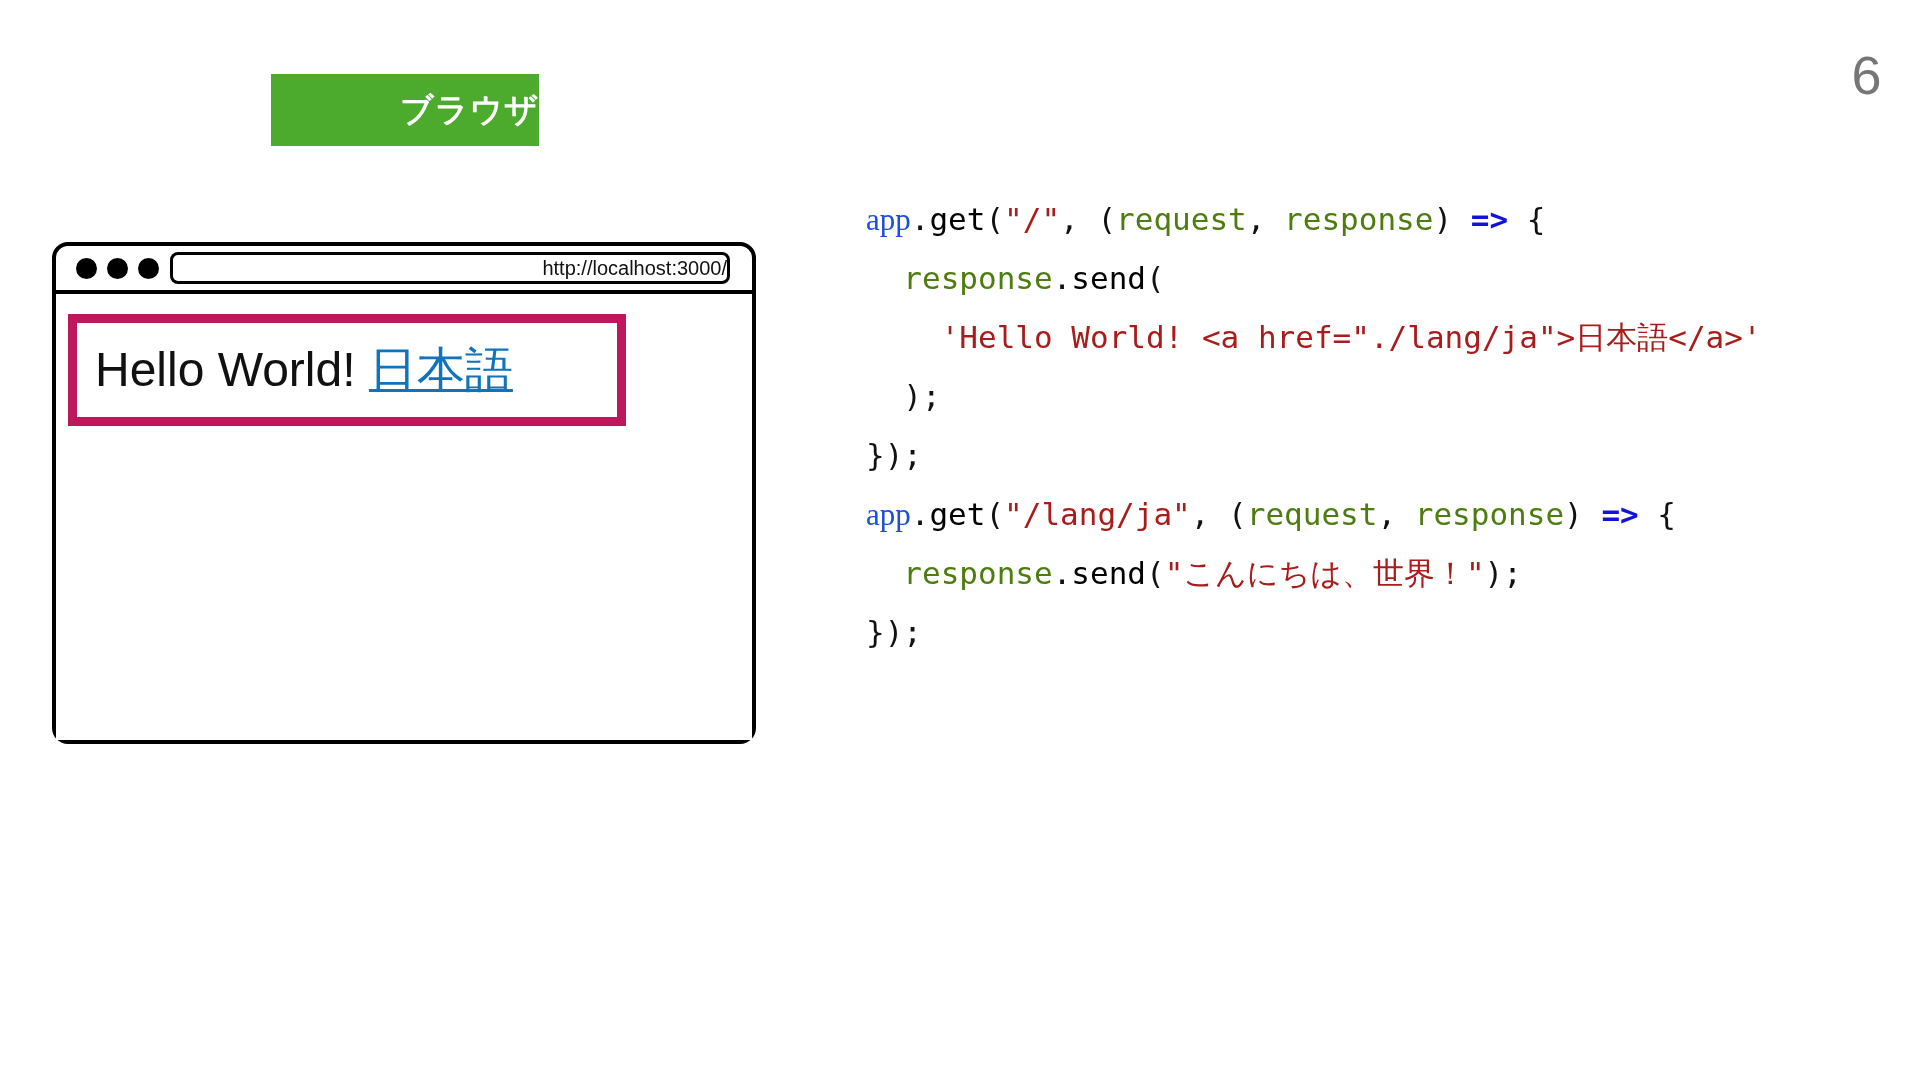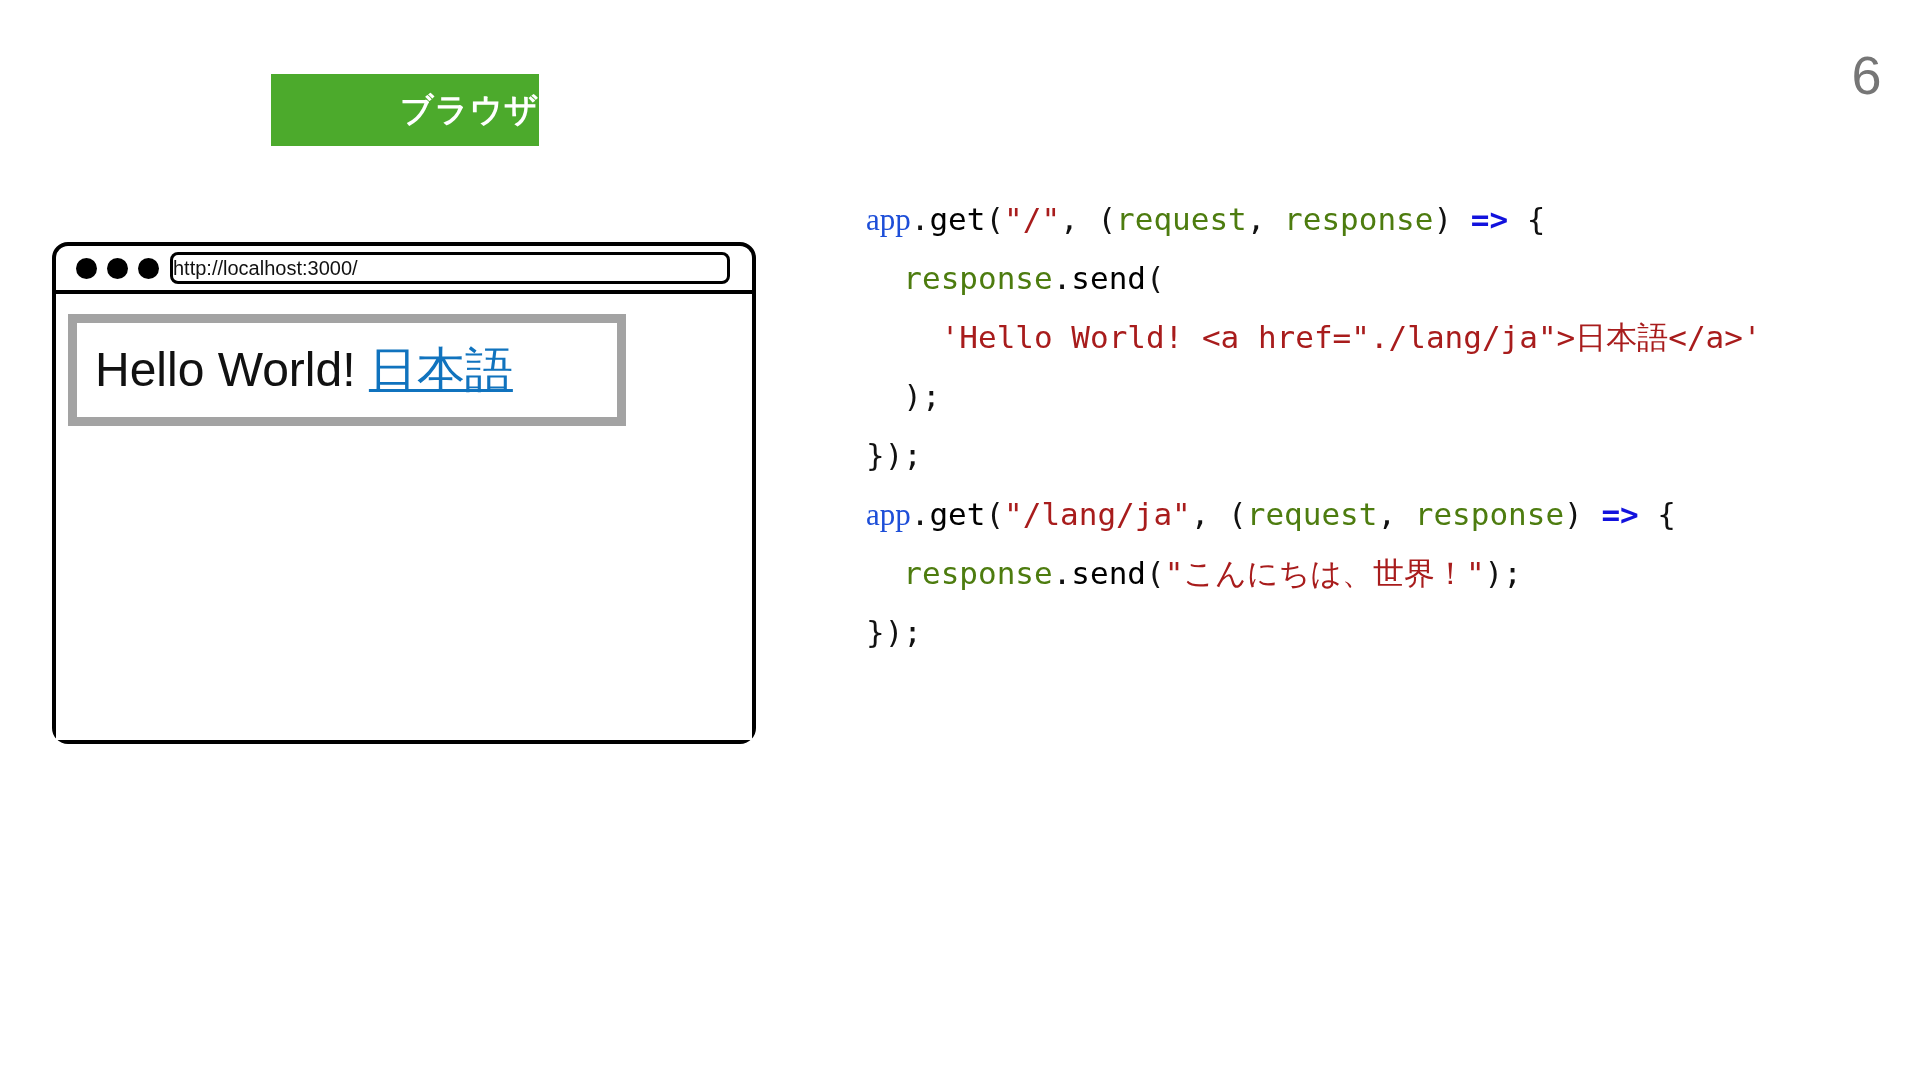--- a/index.html
+++ b/index.html
@@ -96,21 +96,21 @@
     display: block;
   }
   .urlbar {
     margin-left: 11px;
     flex: 1;
     height: 32px;
     border: 3px solid #000000;
     border-radius: 8px;
     display: flex;
     align-items: center;
-    justify-content: flex-start;
+    justify-content: flex-end;
     box-sizing: border-box;
     margin-right: 8px;
     background: #ffffff;
   }
   .urlbar-text {
     font-size: 20px;
     color: #111111;
     line-height: 1;
     font-family: "Liberation Sans", "DejaVu Sans", sans-serif;
   }
@@ -120,21 +120,21 @@
     background: #ffffff;
   }
 
   
   .highlight-box {
     position: absolute;
     left: 12px;
     top: 20px;
     width: 558px;
     height: 112px;
-    border: 9px solid #a3a3a3;
+    border: 9px solid #be185d;
     box-sizing: border-box;
     background: #ffffff;
     display: flex;
     align-items: center;
     padding-left: 18px;
   }
   .rendered-text {
     font-size: 48px;
     color: #111111;
     white-space: nowrap;

